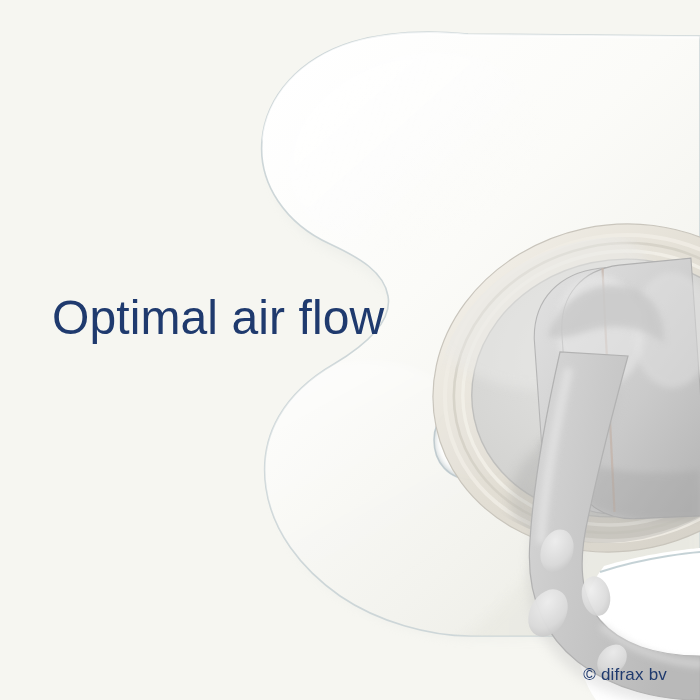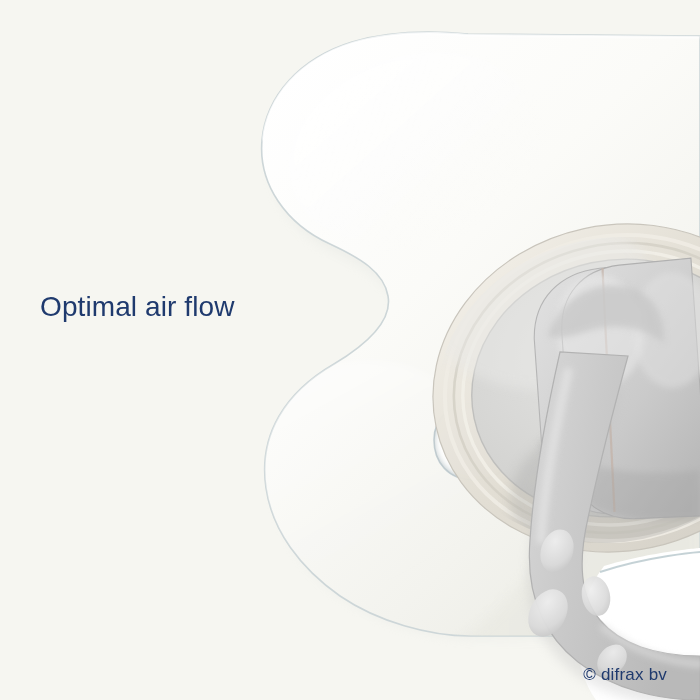--- a/index.html
+++ b/index.html
@@ -19,23 +19,23 @@
   #product-svg {
     position: absolute;
     left: 0;
     top: 0;
     width: 700px;
     height: 700px;
     display: block;
   }
   .caption {
     position: absolute;
-    left: 40px;
+    left: 52px;
     top: 292px;
-    font-size: 28px;
+    font-size: 48px;
     font-weight: 400;
     letter-spacing: 0.1px;
     color: #1f3a6e;
     white-space: nowrap;
     line-height: 1.1;
   }
   .copyright {
     position: absolute;
     right: 33px;
     bottom: 15px;

